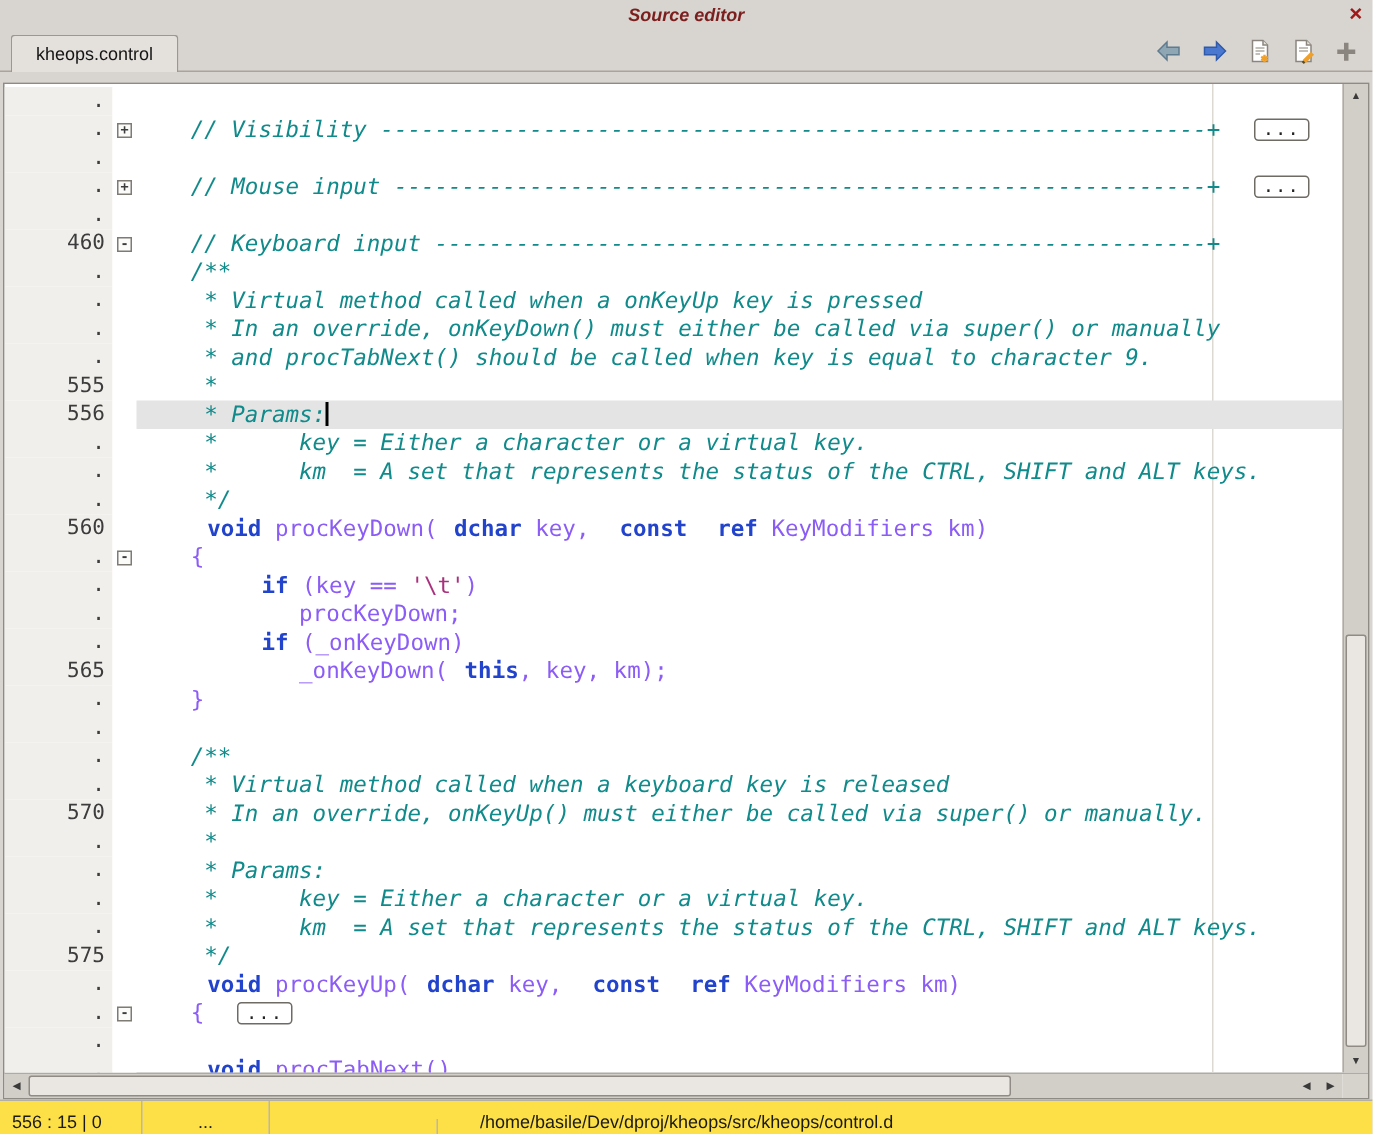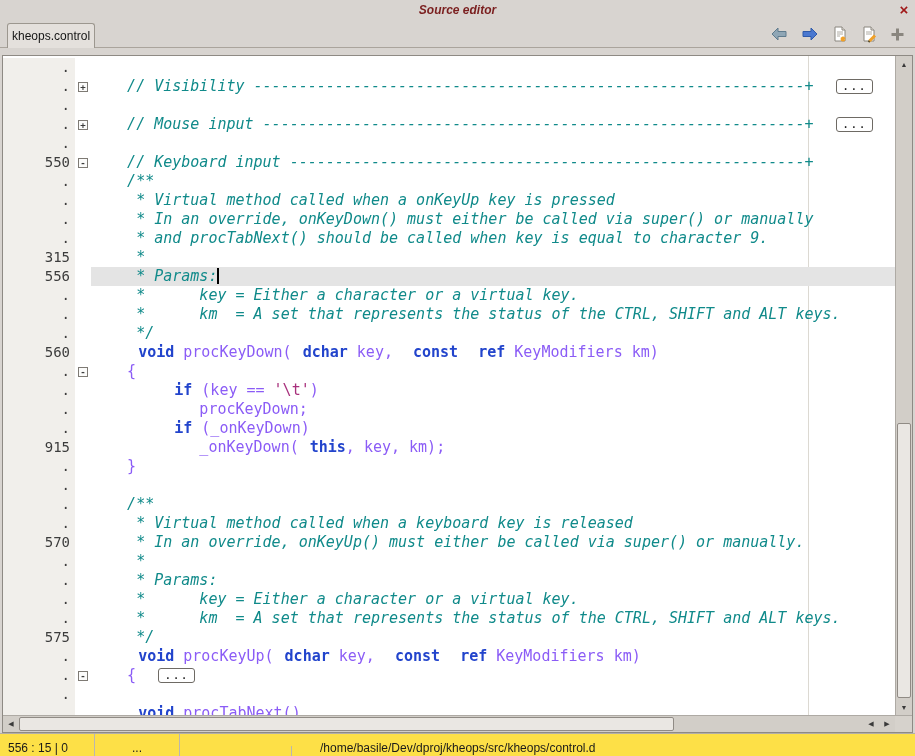--- a/index.html
+++ b/index.html
@@ -6,21 +6,21 @@
   html,body{width:915px;height:756px;}
   body{font-family:"Liberation Sans",sans-serif;background:#d8d4d0;position:relative;overflow:hidden;}
 
   
   .titlebar{height:20px;position:relative;display:flex;align-items:center;justify-content:center;font-style:italic;}
   .title{font-size:12px;font-weight:bold;color:#7a1e1e;}
   .closebtn{position:absolute;right:7px;top:0;font-size:15px;font-weight:bold;color:#a01818;line-height:19px;}
 
   
   .tabbar{position:absolute;top:20px;left:0;right:0;height:28px;border-bottom:1px solid #aaa49c;display:flex;align-items:flex-end;padding-left:7px;}
-  .tab{height:25px;padding:0 4px;background:#e4e0dc;border:1px solid #9c978f;border-bottom:none;border-radius:3px 3px 0 0;display:flex;align-items:center;font-size:12px;color:#151515;position:relative;top:1px;}
+  .tab{height:25px;padding:0 16px;background:#e4e0dc;border:1px solid #9c978f;border-bottom:none;border-radius:3px 3px 0 0;display:flex;align-items:center;font-size:12px;color:#151515;position:relative;top:1px;}
   .toolbar{position:absolute;right:10px;top:3px;height:22px;display:flex;align-items:center;gap:13px;}
   .tbicon{display:inline-flex;}
 
   
   .editor-panel{position:absolute;left:2px;top:55px;width:911px;height:678px;border:1px solid #8e8a84;background:#fff;display:flex;flex-direction:column;}
   .editor-main{flex:1;display:flex;overflow:hidden;}
   .lines{flex:1;position:relative;overflow:hidden;padding-top:2px;}
   .ruler{position:absolute;left:805px;top:0;bottom:0;width:1px;background:#dcd9d2;}
   .row{display:flex;height:19px;line-height:19px;font-family:"DejaVu Sans Mono",monospace;font-size:15px;white-space:pre;position:relative;flex-shrink:0;}
   .gut{width:72px;flex:none;background:#f1efeb;color:#3c3c3c;text-align:right;padding-right:5px;font-size:14px;}
@@ -108,36 +108,36 @@
 
 <div class="editor-panel">
   <div class="editor-main">
     <div class="lines">
         <div class="ruler"></div>
         <div class="row"><span class="gut">.</span><span class="foldm"></span><span class="codecell"></span></div>
         <div class="row"><span class="gut">.</span><span class="foldm"><span class="foldbox">+</span></span><span class="codecell"><span class="tok-c">    // Visibility -------------------------------------------------------------+</span><span class="ellbox right">...</span></span></div>
         <div class="row"><span class="gut">.</span><span class="foldm"></span><span class="codecell"></span></div>
         <div class="row"><span class="gut">.</span><span class="foldm"><span class="foldbox">+</span></span><span class="codecell"><span class="tok-c">    // Mouse input ------------------------------------------------------------+</span><span class="ellbox right">...</span></span></div>
         <div class="row"><span class="gut">.</span><span class="foldm"></span><span class="codecell"></span></div>
-        <div class="row"><span class="gut">550</span><span class="foldm"><span class="foldbox">-</span></span><span class="codecell"><span class="tok-c">    // Keyboard input ---------------------------------------------------------+</span></span></div>
+        <div class="row"><span class="gut">460</span><span class="foldm"><span class="foldbox">-</span></span><span class="codecell"><span class="tok-c">    // Keyboard input ---------------------------------------------------------+</span></span></div>
         <div class="row"><span class="gut">.</span><span class="foldm"></span><span class="codecell"><span class="tok-c">    /**</span></span></div>
         <div class="row"><span class="gut">.</span><span class="foldm"></span><span class="codecell"><span class="tok-c">     * Virtual method called when a onKeyUp key is pressed</span></span></div>
         <div class="row"><span class="gut">.</span><span class="foldm"></span><span class="codecell"><span class="tok-c">     * In an override, onKeyDown() must either be called via super() or manually</span></span></div>
         <div class="row"><span class="gut">.</span><span class="foldm"></span><span class="codecell"><span class="tok-c">     * and procTabNext() should be called when key is equal to character 9.</span></span></div>
-        <div class="row"><span class="gut">315</span><span class="foldm"></span><span class="codecell"><span class="tok-c">     *</span></span></div>
+        <div class="row"><span class="gut">555</span><span class="foldm"></span><span class="codecell"><span class="tok-c">     *</span></span></div>
         <div class="row current"><span class="gut">556</span><span class="foldm"></span><span class="codecell"><span class="tok-c">     * Params:</span><span class="caret"></span></span></div>
         <div class="row"><span class="gut">.</span><span class="foldm"></span><span class="codecell"><span class="tok-c">     *      key = Either a character or a virtual key.</span></span></div>
         <div class="row"><span class="gut">.</span><span class="foldm"></span><span class="codecell"><span class="tok-c">     *      km  = A set that represents the status of the CTRL, SHIFT and ALT keys.</span></span></div>
         <div class="row"><span class="gut">.</span><span class="foldm"></span><span class="codecell"><span class="tok-c">     */</span></span></div>
         <div class="row"><span class="gut">560</span><span class="foldm"></span><span class="codecell"><span class="tok-p">    </span><span class="tok-k">void</span><span class="tok-p"> procKeyDown(</span><span class="tok-k">dchar</span><span class="tok-p"> key, </span><span class="tok-k">const</span><span class="tok-p"> </span><span class="tok-k">ref</span><span class="tok-p"> KeyModifiers km)</span></span></div>
         <div class="row"><span class="gut">.</span><span class="foldm"><span class="foldbox">-</span></span><span class="codecell"><span class="tok-p">    {</span></span></div>
         <div class="row"><span class="gut">.</span><span class="foldm"></span><span class="codecell"><span class="tok-p">        </span><span class="tok-k">if</span><span class="tok-p"> (key == </span><span class="tok-s">'\t'</span><span class="tok-p">)</span></span></div>
         <div class="row"><span class="gut">.</span><span class="foldm"></span><span class="codecell"><span class="tok-p">            procKeyDown;</span></span></div>
         <div class="row"><span class="gut">.</span><span class="foldm"></span><span class="codecell"><span class="tok-p">        </span><span class="tok-k">if</span><span class="tok-p"> (_onKeyDown)</span></span></div>
-        <div class="row"><span class="gut">915</span><span class="foldm"></span><span class="codecell"><span class="tok-p">            _onKeyDown(</span><span class="tok-k">this</span><span class="tok-p">, key, km);</span></span></div>
+        <div class="row"><span class="gut">565</span><span class="foldm"></span><span class="codecell"><span class="tok-p">            _onKeyDown(</span><span class="tok-k">this</span><span class="tok-p">, key, km);</span></span></div>
         <div class="row"><span class="gut">.</span><span class="foldm"></span><span class="codecell"><span class="tok-p">    }</span></span></div>
         <div class="row"><span class="gut">.</span><span class="foldm"></span><span class="codecell"></span></div>
         <div class="row"><span class="gut">.</span><span class="foldm"></span><span class="codecell"><span class="tok-c">    /**</span></span></div>
         <div class="row"><span class="gut">.</span><span class="foldm"></span><span class="codecell"><span class="tok-c">     * Virtual method called when a keyboard key is released</span></span></div>
         <div class="row"><span class="gut">570</span><span class="foldm"></span><span class="codecell"><span class="tok-c">     * In an override, onKeyUp() must either be called via super() or manually.</span></span></div>
         <div class="row"><span class="gut">.</span><span class="foldm"></span><span class="codecell"><span class="tok-c">     *</span></span></div>
         <div class="row"><span class="gut">.</span><span class="foldm"></span><span class="codecell"><span class="tok-c">     * Params:</span></span></div>
         <div class="row"><span class="gut">.</span><span class="foldm"></span><span class="codecell"><span class="tok-c">     *      key = Either a character or a virtual key.</span></span></div>
         <div class="row"><span class="gut">.</span><span class="foldm"></span><span class="codecell"><span class="tok-c">     *      km  = A set that represents the status of the CTRL, SHIFT and ALT keys.</span></span></div>
         <div class="row"><span class="gut">575</span><span class="foldm"></span><span class="codecell"><span class="tok-c">     */</span></span></div>

